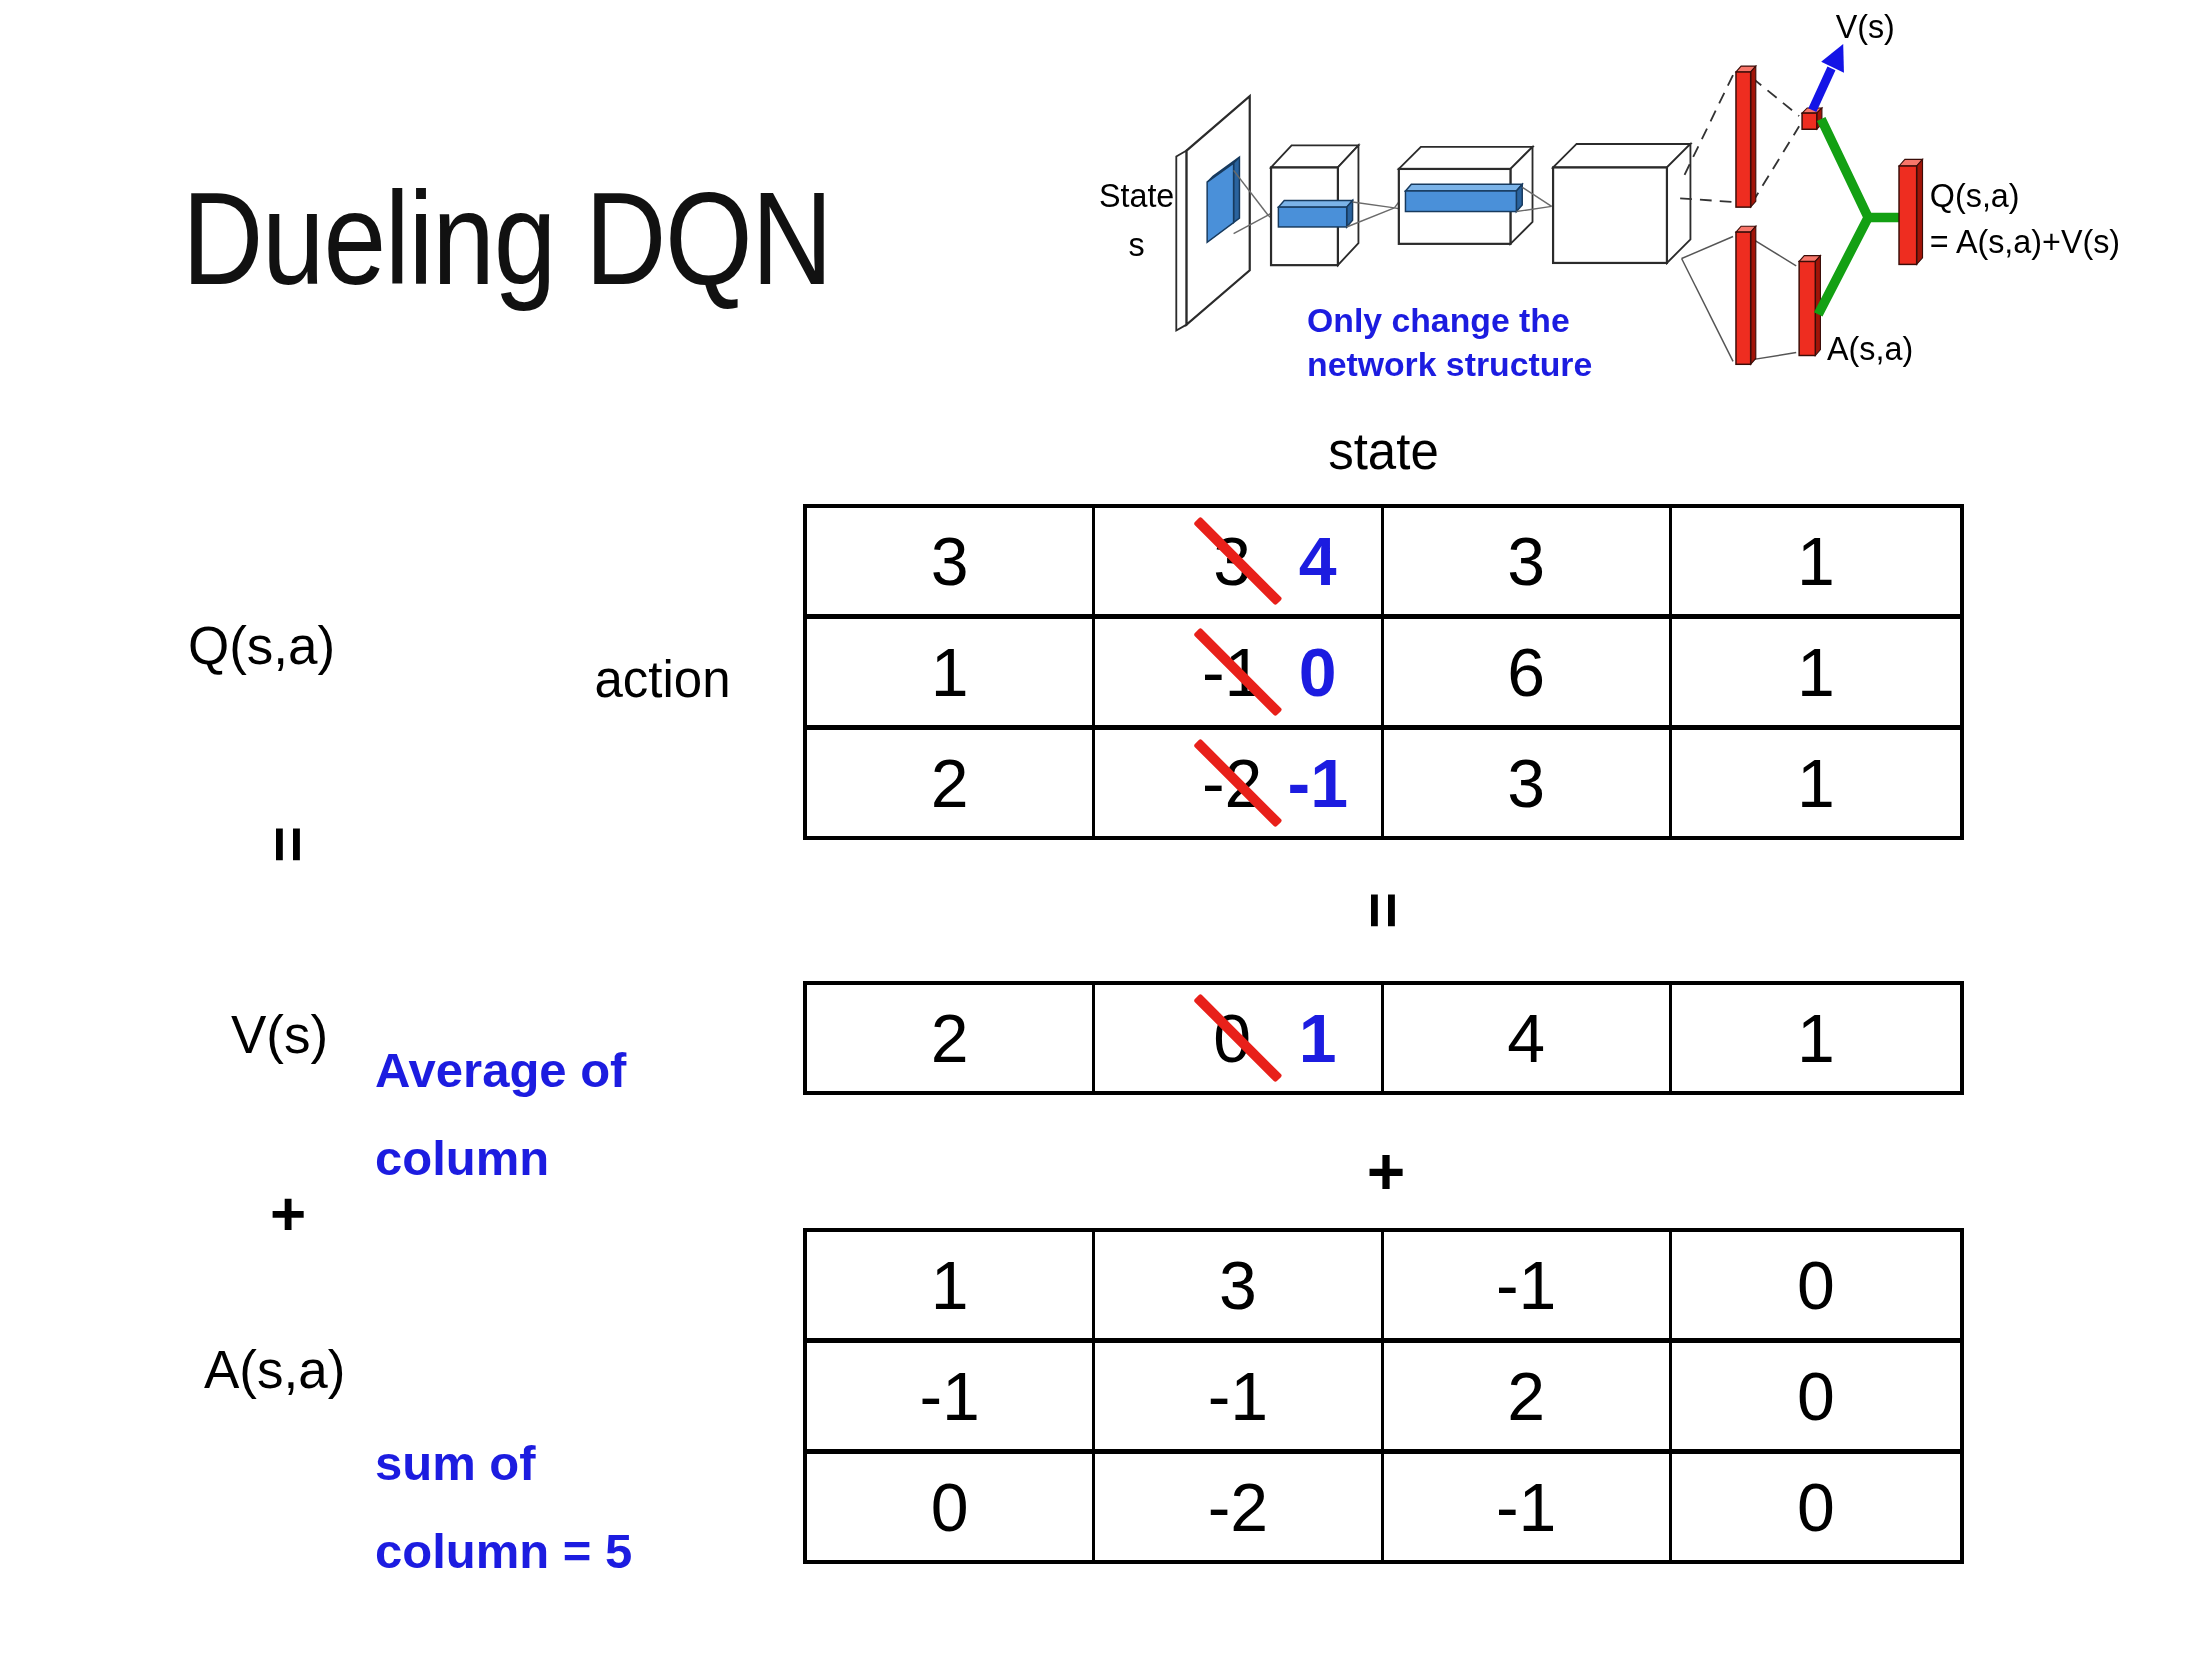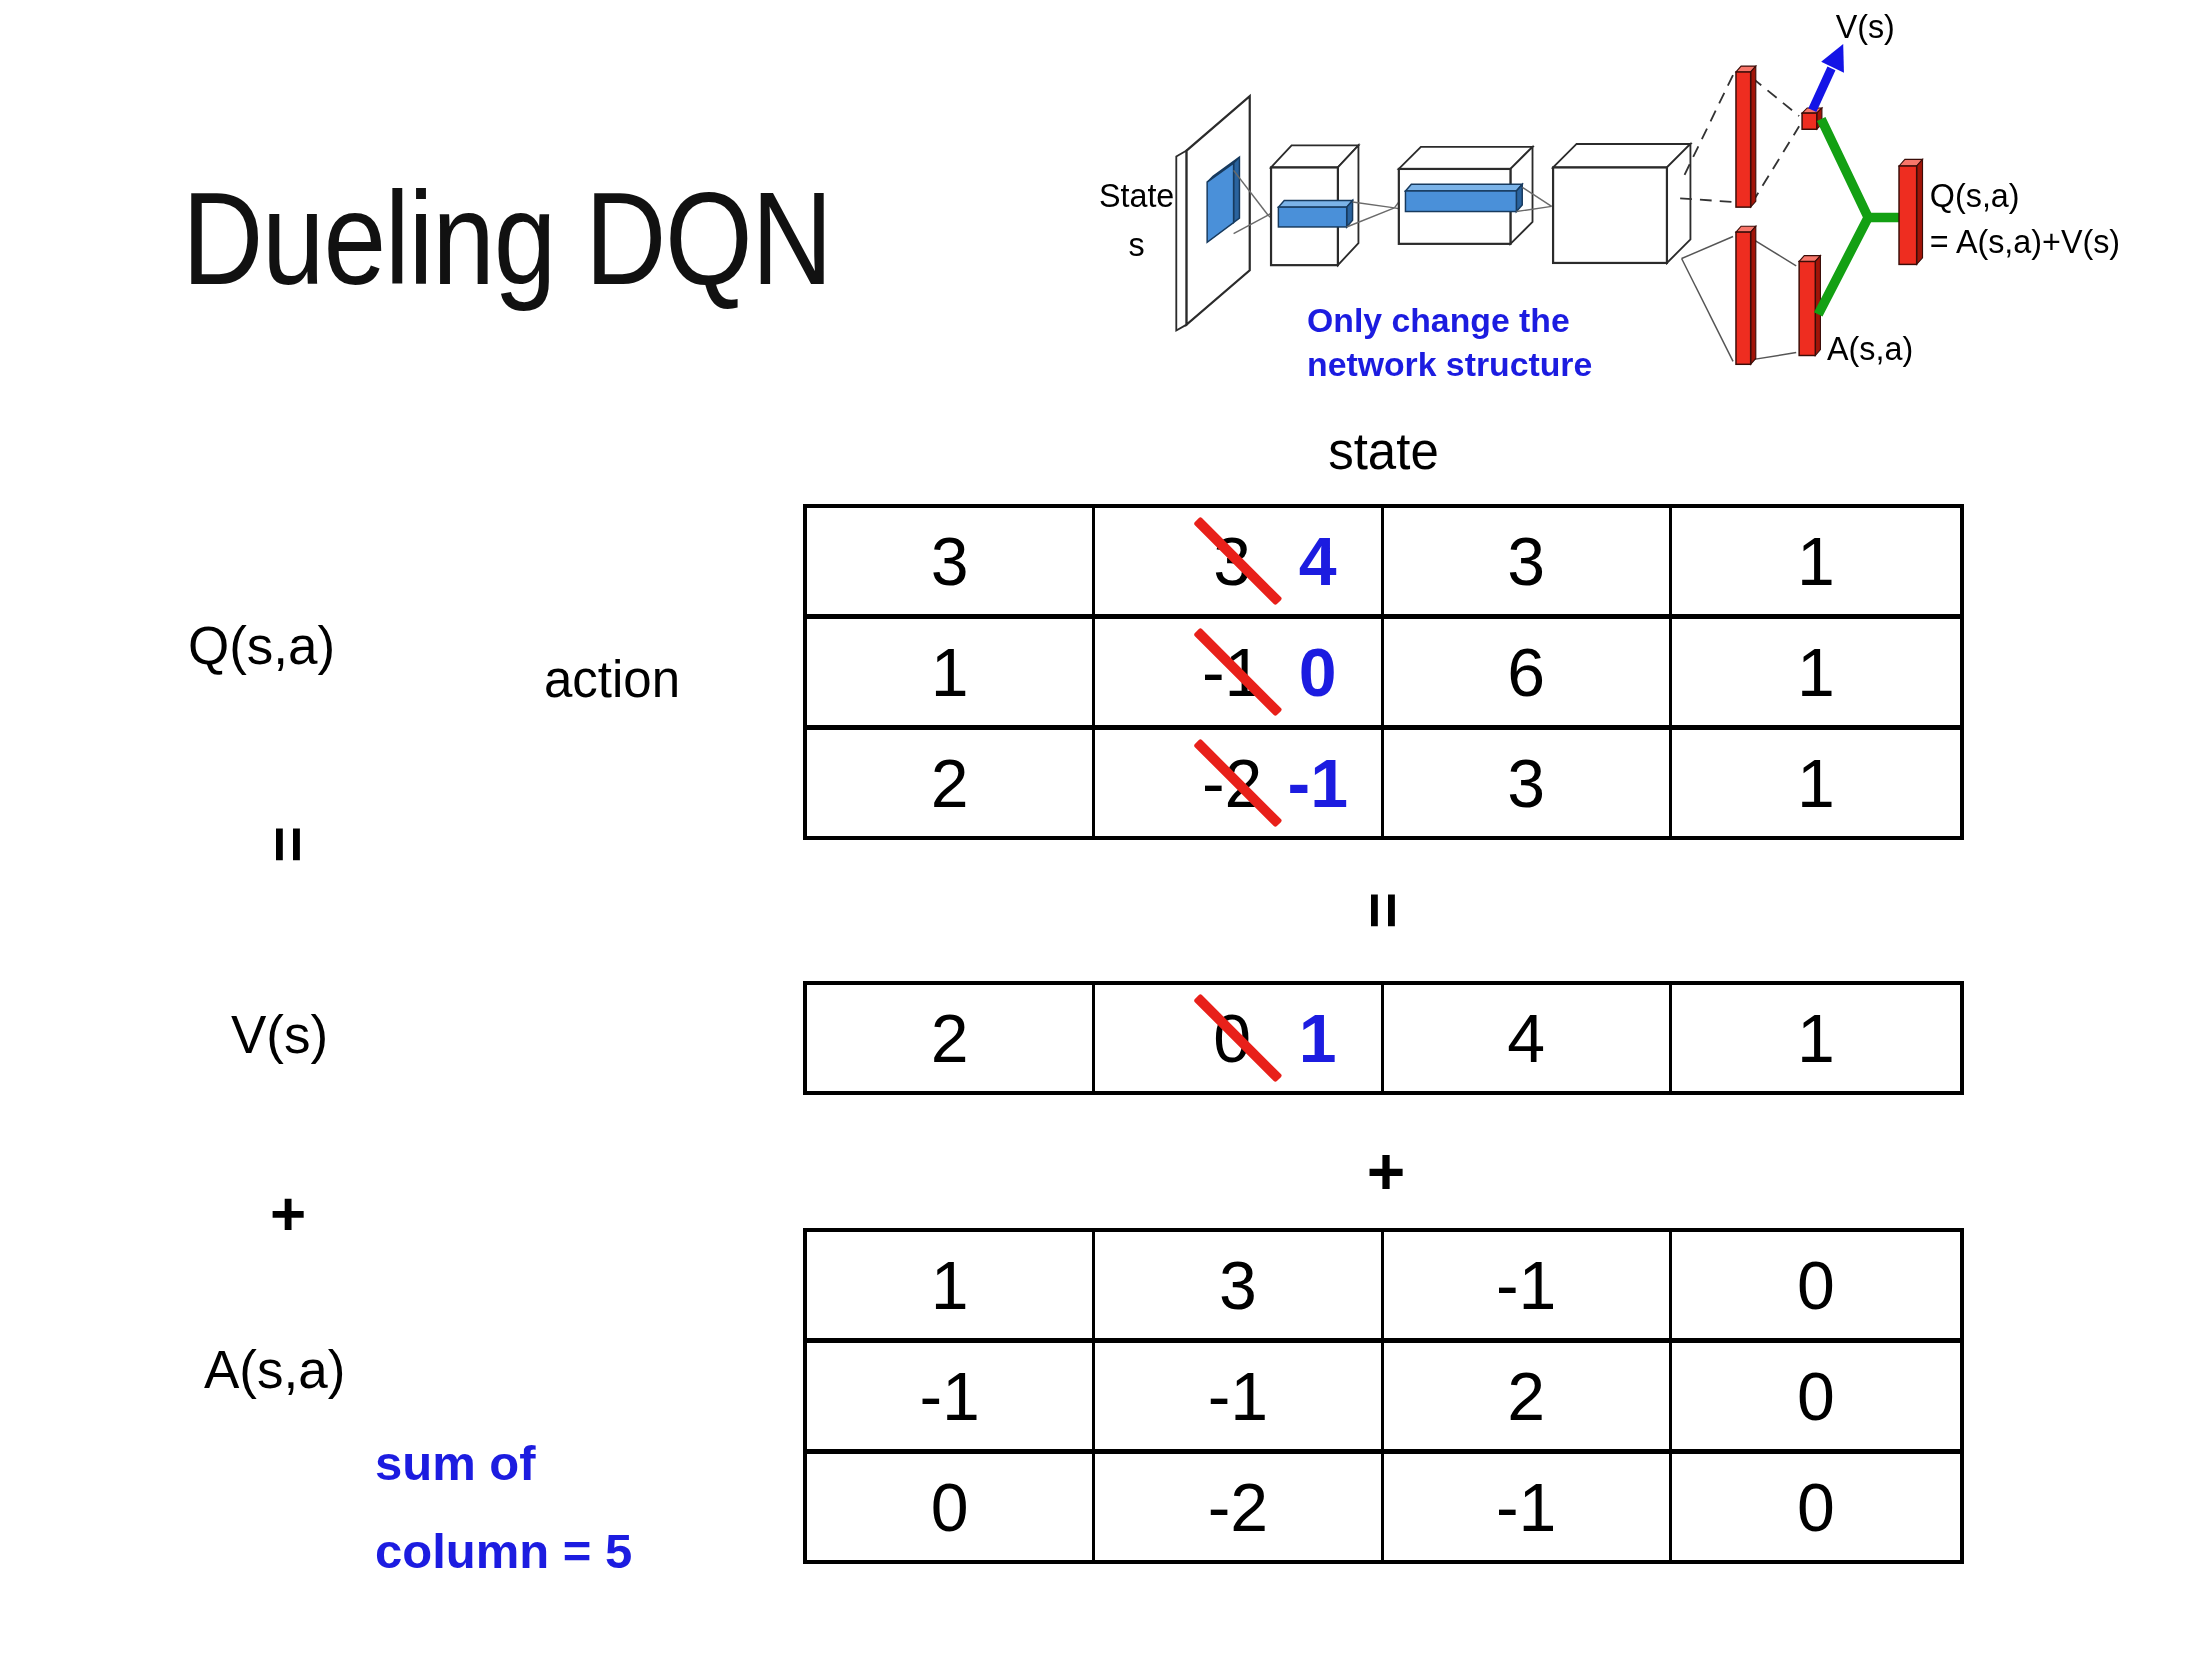--- a/index.html
+++ b/index.html
@@ -26,21 +26,21 @@
   .cell .new{position:absolute;left:78%;top:50%;transform:translate(-50%,-50%);
              color:#1c1ce0;font-weight:700;}
   .cell .slash{position:absolute;left:50%;top:50%;width:10.3px;height:116px;background:#e8201a;
              transform:translate(-50%,-50%) rotate(-45deg);border-radius:2.2px;}
 
   
   .lab{position:absolute;font-size:53px;color:#000;white-space:nowrap;}
   #lbl-q{left:188px;top:615px;}
   #lbl-v{left:231px;top:1004px;}
   #lbl-a{left:204px;top:1339px;}
-  #lbl-action{left:544px;top:650px;width:237px;text-align:left;font-size:51px;}
+  #lbl-action{left:544px;top:650px;width:237px;text-align:center;font-size:51px;}
   #lbl-state{left:803px;top:422px;width:1161px;text-align:center;font-size:51px;}
   .rot{transform:rotate(90deg);display:inline-block;}
   .opbox{position:absolute;width:88px;height:81px;line-height:81px;text-align:center;
          font-weight:700;}
   #eq-left{left:244px;top:804px;font-size:63px;}
   #plus-left{left:244px;top:1173px;font-size:62px;}
   #eq-mid{left:1339px;top:870px;font-size:63px;}
   #plus-mid{left:1342px;top:1131px;font-size:66px;}
   .bluenote{position:absolute;font-size:49px;font-weight:600;color:#1c1ce0;line-height:88px;white-space:nowrap;}
   #note-avg{left:375px;top:1026px;}
@@ -183,20 +183,24 @@
   <div class="lab" id="lbl-q">Q(s,a)</div>
   <div class="opbox" id="eq-left"><span class="rot">=</span></div>
   <div class="lab" id="lbl-v">V(s)</div>
   <div class="opbox" id="plus-left">+</div>
   <div class="lab" id="lbl-a">A(s,a)</div>
   <div class="lab" id="lbl-state">state</div>
   <div class="lab" id="lbl-action">action</div>
   <div class="opbox" id="eq-mid"><span class="rot">=</span></div>
   <div class="opbox" id="plus-mid">+</div>
 
+  <div class="bluenote" id="note-avg">
+    <div>Average of</div>
+    <div>column</div>
+  </div>
   <div class="bluenote" id="note-sum">
     <div>sum of</div>
     <div>column = 5</div>
   </div>
 
   <div class="mtable" id="q-table">
     <div class="cell">
         <span>3</span>
       </div>
     <div class="cell">

